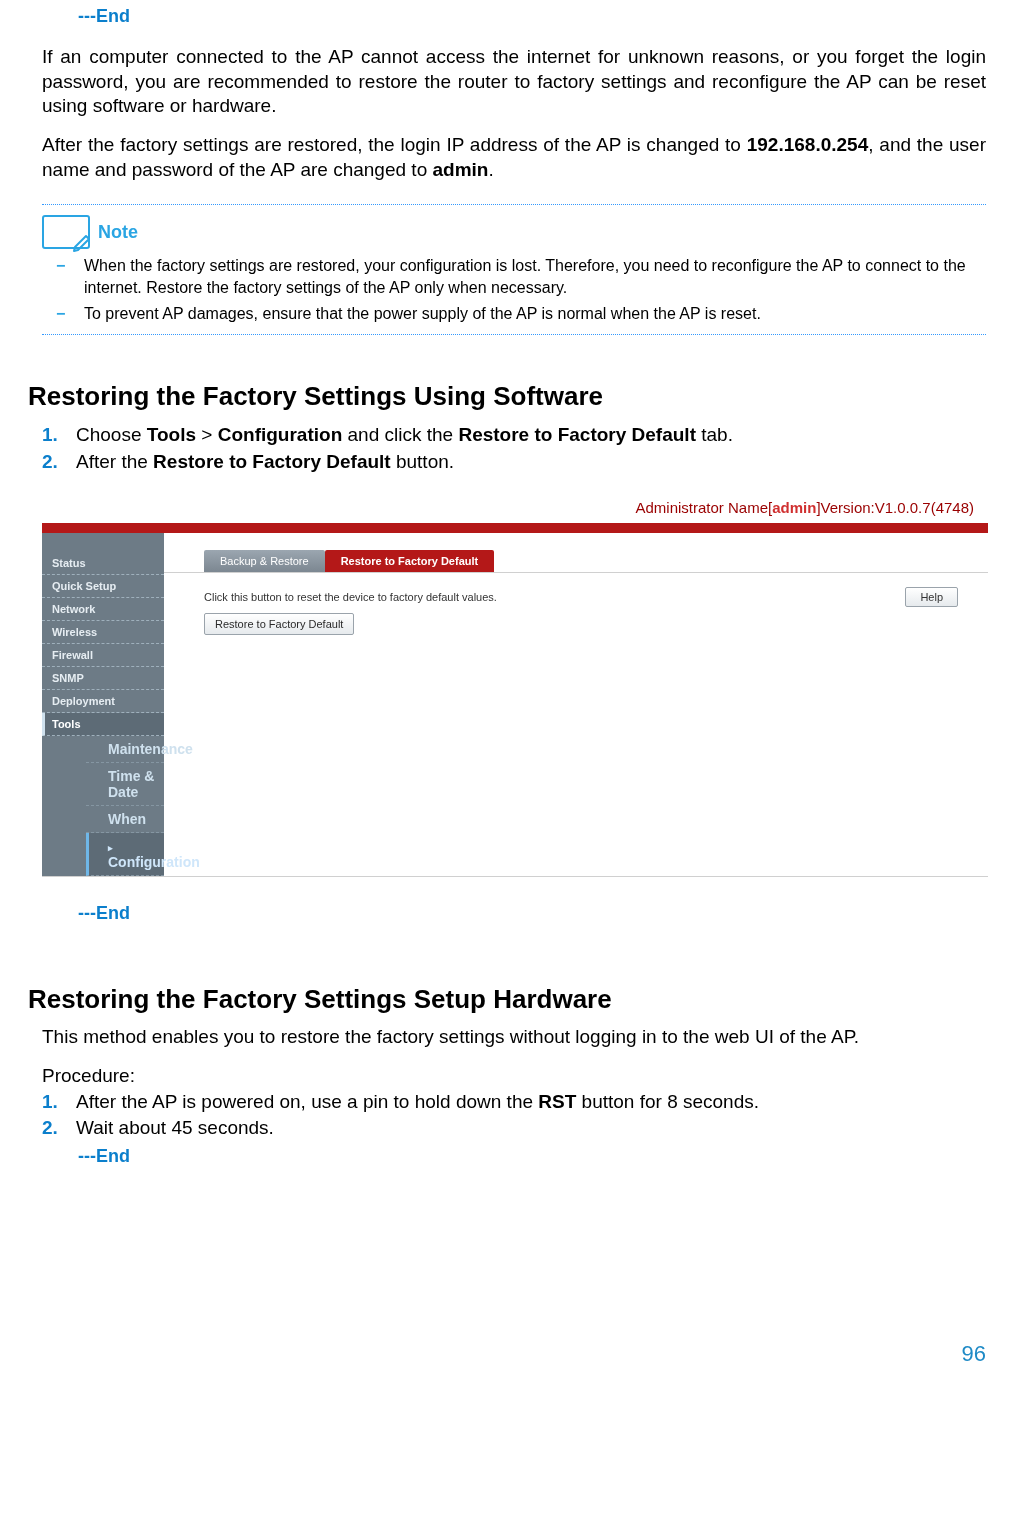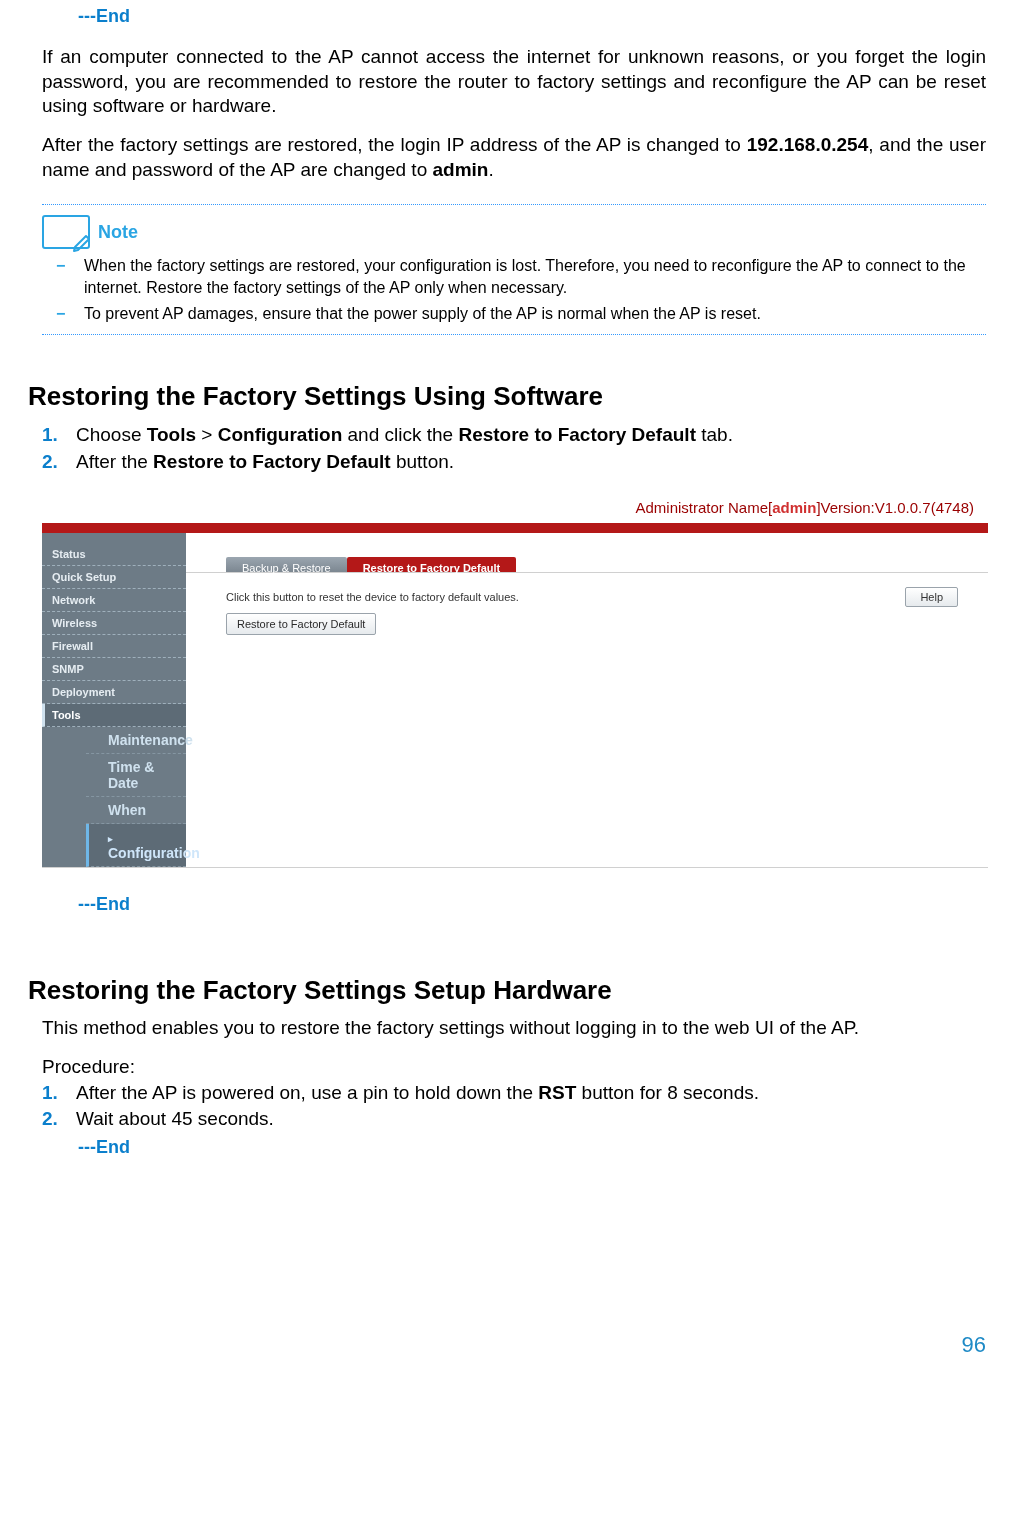--- a/index.html
+++ b/index.html
@@ -121,24 +121,24 @@
     text-align: right;
     padding: 10px 14px 16px 0;
     color: #9a0000;
     font-size: 15px;
     box-sizing: border-box;
   }
   .router-top .lbl { color: #9a0000; }
   .router-redbar { height: 10px; background: #b41818; }
   .router-body { display: flex; min-height: 270px; }
   .router-side {
-    width: 144px;
+    width: 122px;
     background: #6d7b86;
     color: #e6edf2;
-    padding-top: 10px;
+    padding-top: 19px;
     box-sizing: border-box;
     font-size: 11px;
   }
   .router-side .item {
     padding: 5px 8px 5px 10px;
     border-bottom: 1px dashed #9fb0bc;
     font-weight: 700;
   }
   .router-side .subitem {
     padding: 5px 8px 5px 22px;
@@ -167,21 +167,21 @@
   .router-main { flex: 1; padding: 0; }
   .router-tabs {
     height: 40px;
     display: flex;
     align-items: flex-end;
     padding-left: 40px;
     border-bottom: 1px solid #d0d0d0;
     box-sizing: border-box;
   }
   .router-tab {
-    height: 15px;
+    height: 22px;
     line-height: 22px;
     padding: 0 16px;
     font-size: 11px;
     color: #fff;
     cursor: pointer;
     border-top-left-radius: 2px;
     border-top-right-radius: 2px;
   }
   .router-tab.inactive {
     background: linear-gradient(#9ba6b0, #7c8791);

